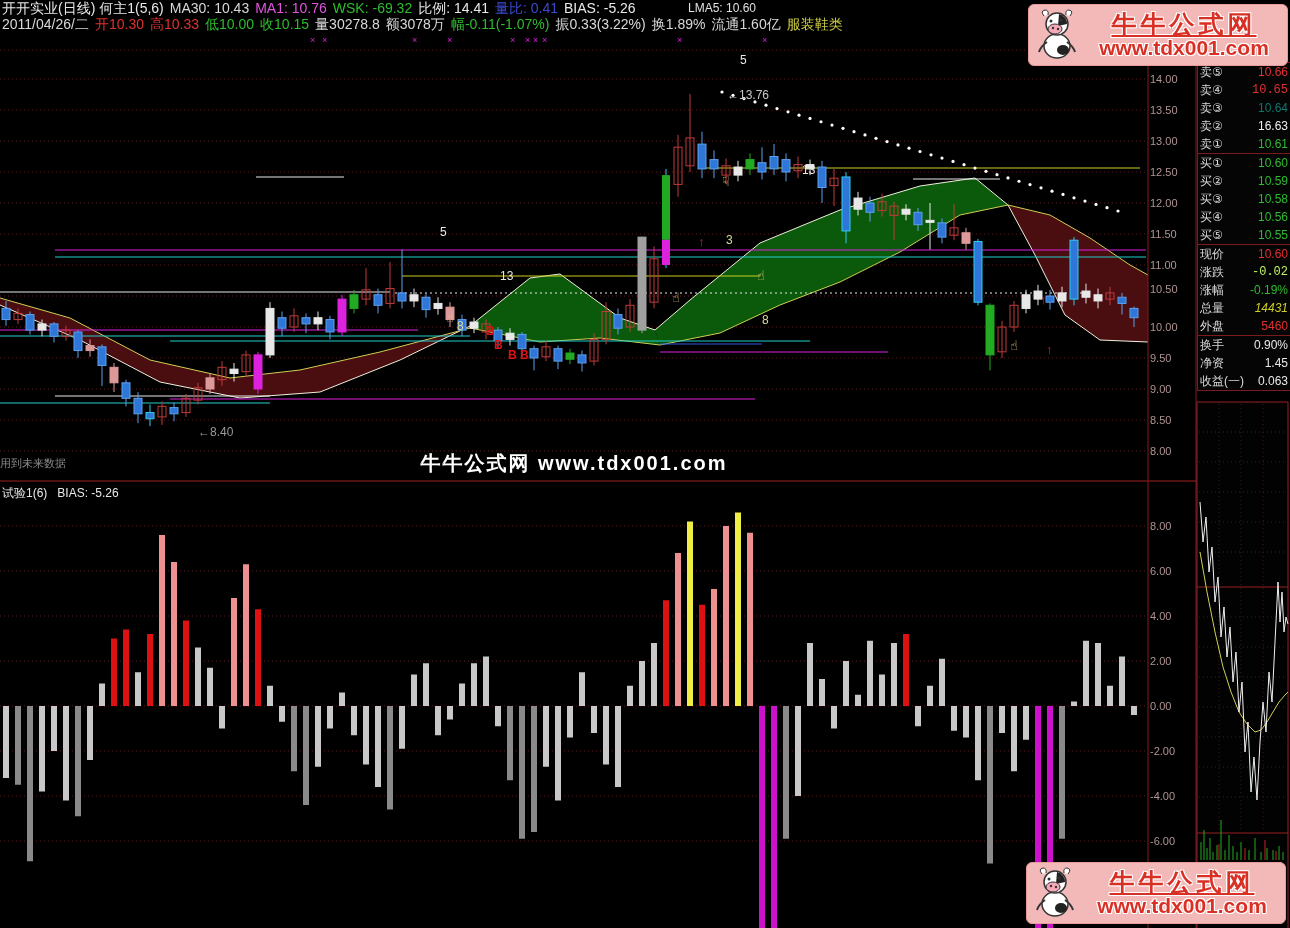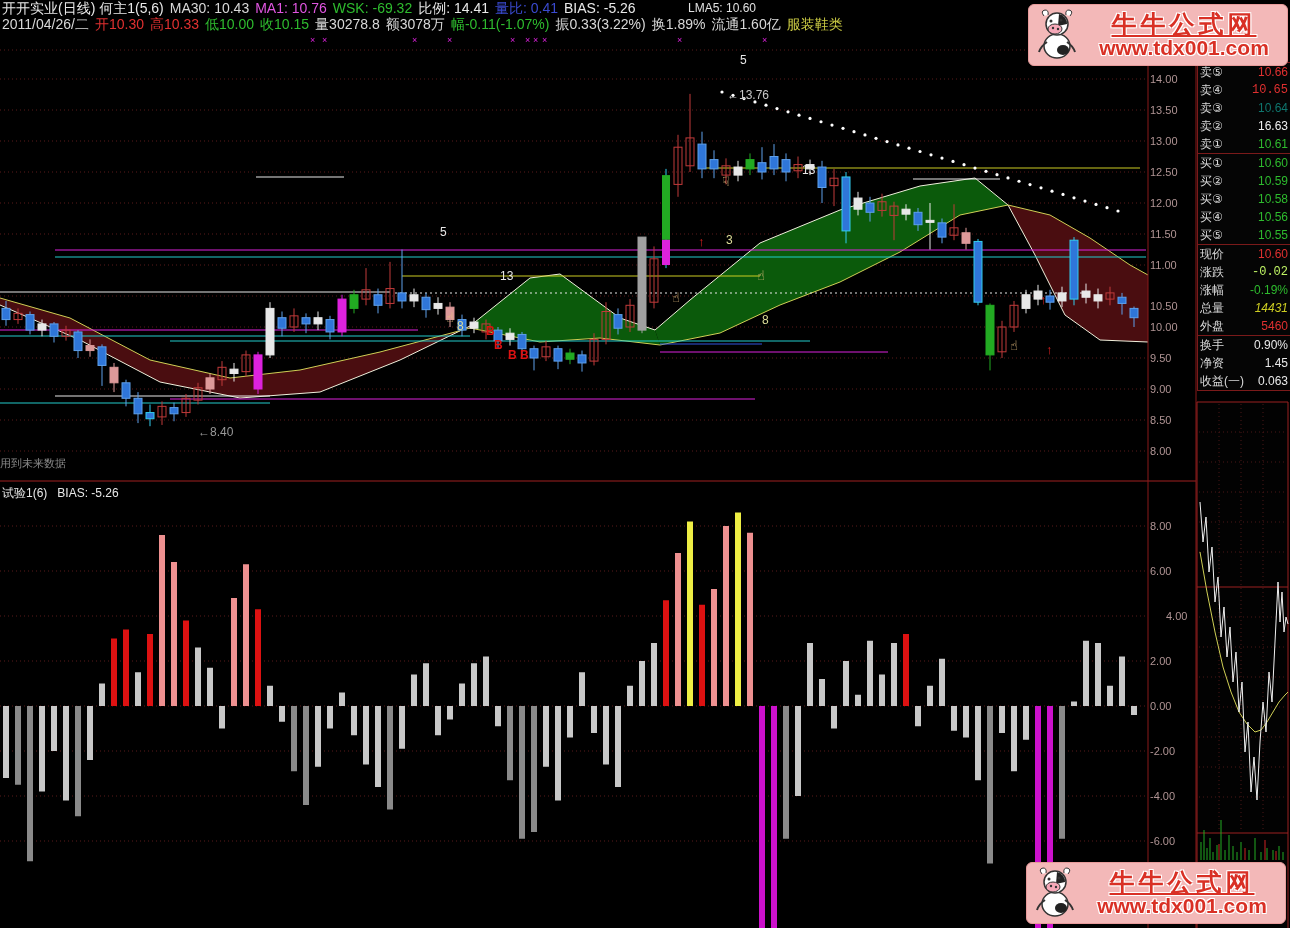--- a/index.html
+++ b/index.html
@@ -480,46 +480,47 @@
       <line x1="1219" y1="860" x2="1219" y2="844" stroke="#cc2222"></line>
       <line x1="1245" y1="860" x2="1245" y2="848" stroke="#cc2222"></line>
       <line x1="1265" y1="860" x2="1265" y2="840" stroke="#cc2222"></line>
       <line x1="1276" y1="860" x2="1276" y2="851" stroke="#cc2222"></line>
     </svg>
 
   <div class="hdr" style="top:1px;" id="hdr1"><span style="color: rgb(232, 232, 232);">开开实业(日线) 何主1(5,6)</span><span style="color: rgb(216, 216, 216);">MA30: 10.43</span><span style="color: rgb(224, 85, 224);">MA1: 10.76</span><span style="color: rgb(46, 187, 46);">WSK: -69.32</span><span style="color: rgb(232, 232, 232);">比例: 14.41</span><span style="color: rgb(58, 74, 208);">量比: 0.41</span><span style="color: rgb(232, 232, 232);">BIAS: -5.26</span></div>
   <div class="lma">LMA5: 10.60</div>
   <div class="hdr" style="top:17px;" id="hdr2"><span style="color: rgb(216, 216, 216);">2011/04/26/二</span><span style="color: rgb(224, 48, 48);">开10.30</span><span style="color: rgb(224, 48, 48);">高10.33</span><span style="color: rgb(46, 187, 46);">低10.00</span><span style="color: rgb(46, 187, 46);">收10.15</span><span style="color: rgb(216, 216, 216);">量30278.8</span><span style="color: rgb(216, 216, 216);">额3078万</span><span style="color: rgb(46, 187, 46);">幅-0.11(-1.07%)</span><span style="color: rgb(216, 216, 216);">振0.33(3.22%)</span><span style="color: rgb(216, 216, 216);">换1.89%</span><span style="color: rgb(216, 216, 216);">流通1.60亿</span><span style="color: rgb(204, 204, 68);">服装鞋类</span></div>
 
+  <div class="wm-center">牛牛公式网 www.tdx001.com</div>
 
   <div class="note-gray">用到未来数据</div>
 
   <div class="sub-label">
     <span>试验1(6)</span><span>BIAS: -5.26</span>
   </div>
 
   <div id="price-axis">
       <div class="axis-label" style="left: 1150px; top: 73px;">14.00</div>
       <div class="axis-label" style="left: 1150px; top: 104px;">13.50</div>
       <div class="axis-label" style="left: 1150px; top: 135px;">13.00</div>
       <div class="axis-label" style="left: 1150px; top: 166px;">12.50</div>
       <div class="axis-label" style="left: 1150px; top: 197px;">12.00</div>
       <div class="axis-label" style="left: 1150px; top: 228px;">11.50</div>
       <div class="axis-label" style="left: 1150px; top: 259px;">11.00</div>
-      <div class="axis-label" style="left: 1150px; top: 300px;">10.50</div>
+      <div class="axis-label" style="left: 1150px; top: 283px;">10.50</div>
       <div class="axis-label" style="left: 1150px; top: 321px;">10.00</div>
       <div class="axis-label" style="left: 1150px; top: 352px;">9.50</div>
       <div class="axis-label" style="left: 1150px; top: 383px;">9.00</div>
       <div class="axis-label" style="left: 1150px; top: 414px;">8.50</div>
       <div class="axis-label" style="left: 1150px; top: 445px;">8.00</div>
     </div>
   <div id="ind-axis">
       <div class="axis-label" style="left: 1150px; top: 520px;">8.00</div>
       <div class="axis-label" style="left: 1150px; top: 565px;">6.00</div>
-      <div class="axis-label" style="left: 1150px; top: 610px; padding-left: 16px;">4.00</div>
+      <div class="axis-label" style="left: 1150px; top: 610px;">4.00</div>
       <div class="axis-label" style="left: 1150px; top: 655px;">2.00</div>
       <div class="axis-label" style="left: 1150px; top: 700px;">0.00</div>
       <div class="axis-label" style="left: 1150px; top: 745px;">-2.00</div>
       <div class="axis-label" style="left: 1150px; top: 790px;">-4.00</div>
       <div class="axis-label" style="left: 1150px; top: 835px;">-6.00</div>
     </div>
 
   <div class="quote" id="quote-panel">
       <div class="qrow">
         <span class="ql">卖⑤</span>

